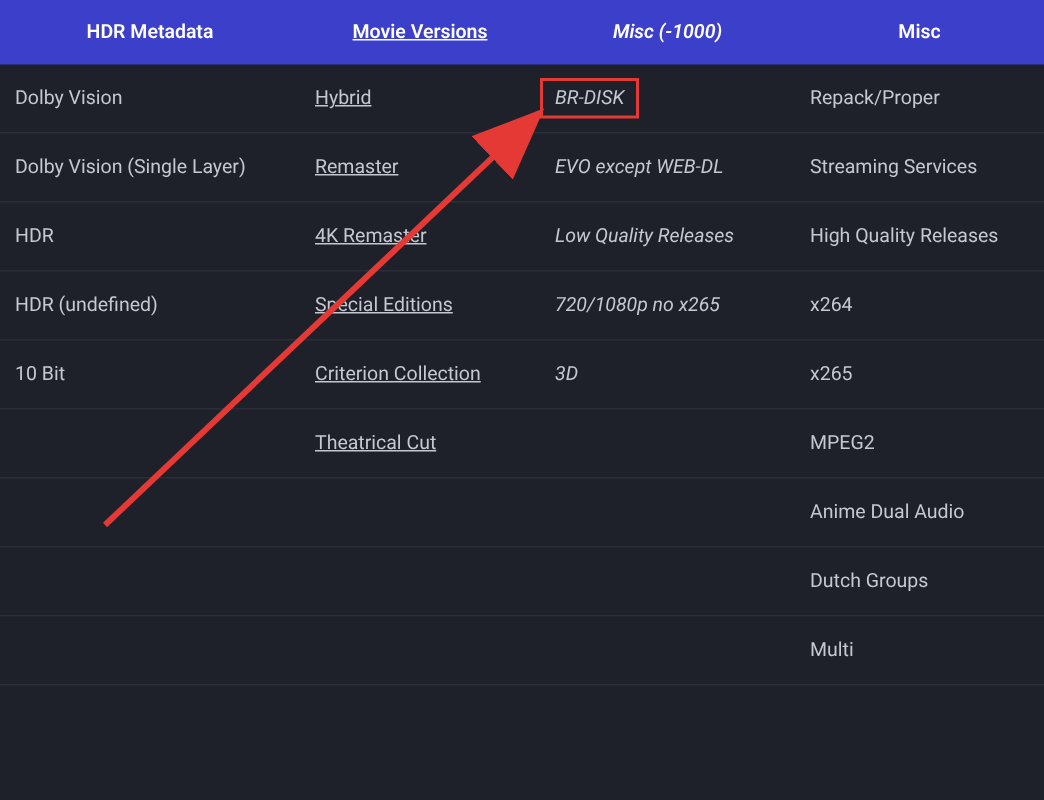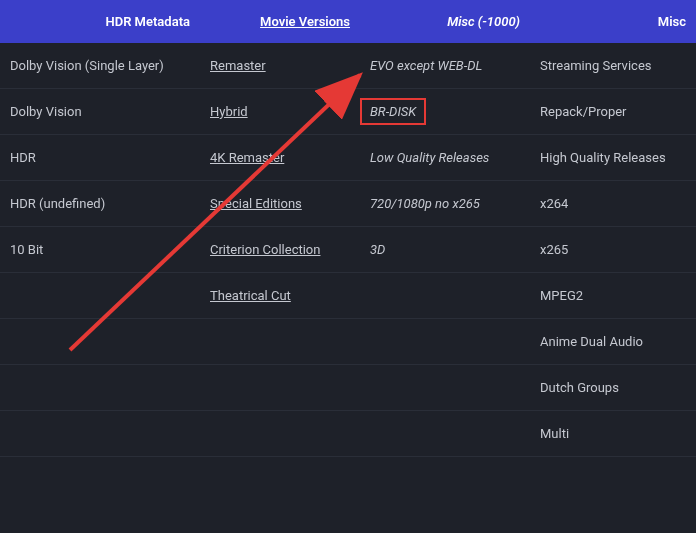--- a/index.html
+++ b/index.html
@@ -15,21 +15,21 @@
     width: 100%;
     border-collapse: collapse;
   }
   .header-row {
     background: #3b3fc9;
   }
   .header-row th {
     color: #ffffff;
     font-weight: 600;
     font-size: 13px;
-    text-align: right;
+    text-align: center;
     padding: 14px 10px;
   }
   tbody tr {
     border-bottom: 1px solid #2a2e38;
   }
   tbody td {
     color: #c5c8d0;
     font-size: 13px;
     padding: 15px 10px;
     vertical-align: middle;
@@ -58,30 +58,30 @@
   <thead>
     <tr class="header-row">
       <th class="col0">HDR Metadata</th>
       <th class="col1">Movie Versions</th>
       <th class="col2">Misc (-1000)</th>
       <th class="col3">Misc</th>
     </tr>
   </thead>
   <tbody id="tbody">
       <tr>
+        <td class="col0"><span>Dolby Vision</span></td>
+        <td class="col1"><span>Hybrid</span></td>
+        <td class="col2"><span class="highlight-box"><span>BR-DISK</span></span></td>
+        <td class="col3"><span>Repack/Proper</span></td>
+      </tr>
+      <tr>
         <td class="col0"><span>Dolby Vision (Single Layer)</span></td>
         <td class="col1"><span>Remaster</span></td>
         <td class="col2"><span>EVO except WEB-DL</span></td>
         <td class="col3"><span>Streaming Services</span></td>
-      </tr>
-      <tr>
-        <td class="col0"><span>Dolby Vision</span></td>
-        <td class="col1"><span>Hybrid</span></td>
-        <td class="col2"><span class="highlight-box"><span>BR-DISK</span></span></td>
-        <td class="col3"><span>Repack/Proper</span></td>
       </tr>
       <tr>
         <td class="col0"><span>HDR</span></td>
         <td class="col1"><span>4K Remaster</span></td>
         <td class="col2"><span>Low Quality Releases</span></td>
         <td class="col3"><span>High Quality Releases</span></td>
       </tr>
       <tr>
         <td class="col0"><span>HDR (undefined)</span></td>
         <td class="col1"><span>Special Editions</span></td>

